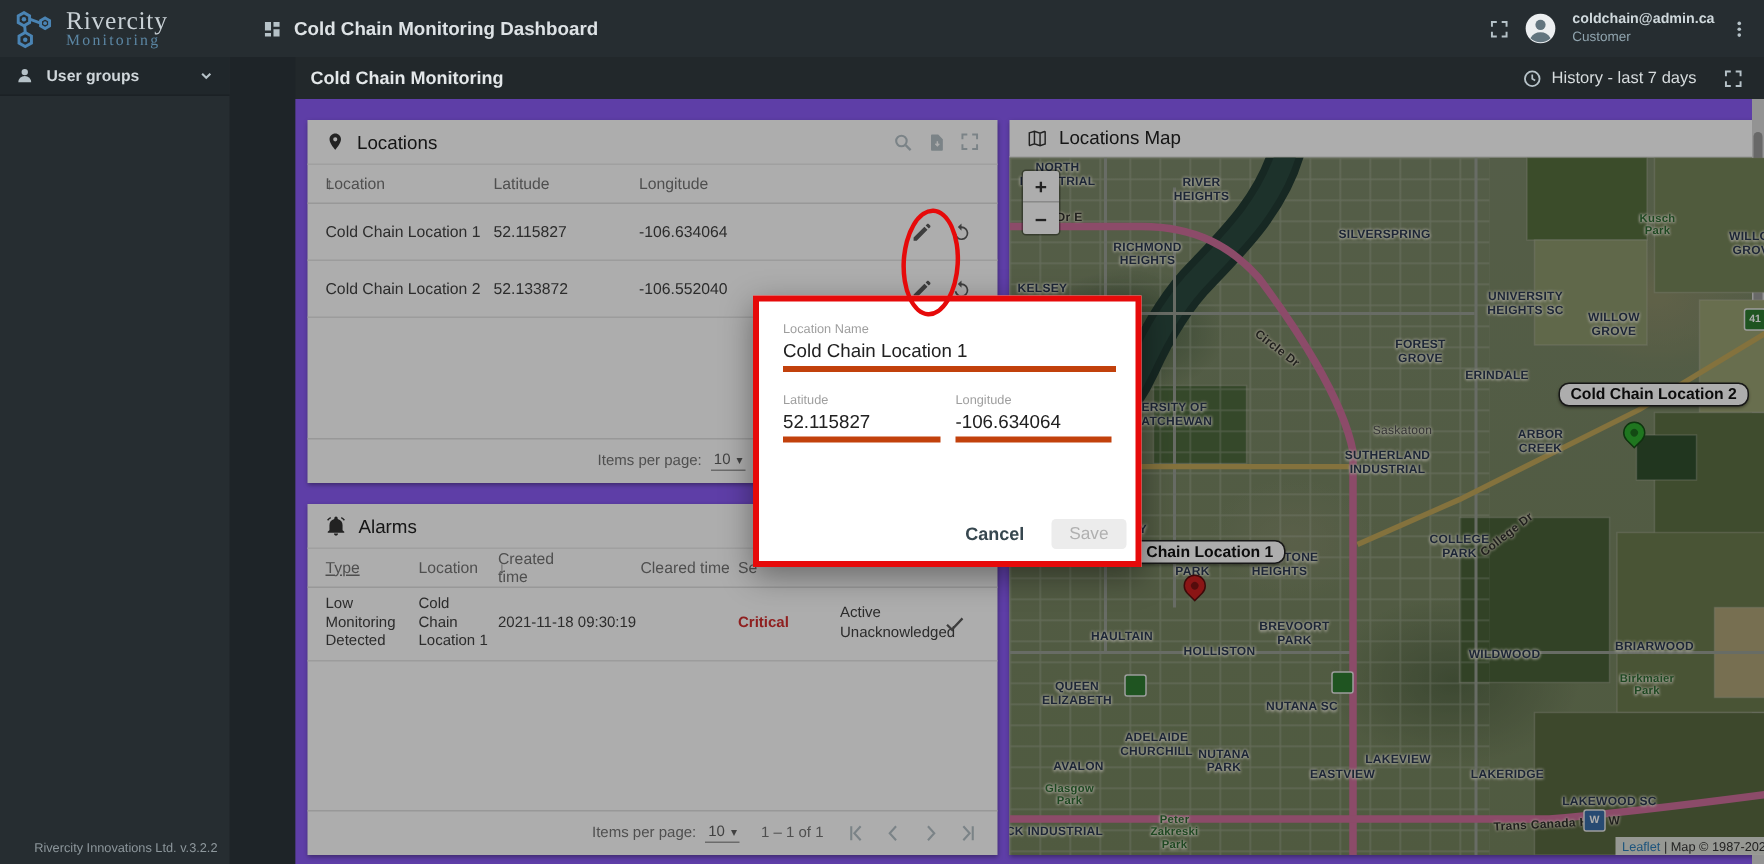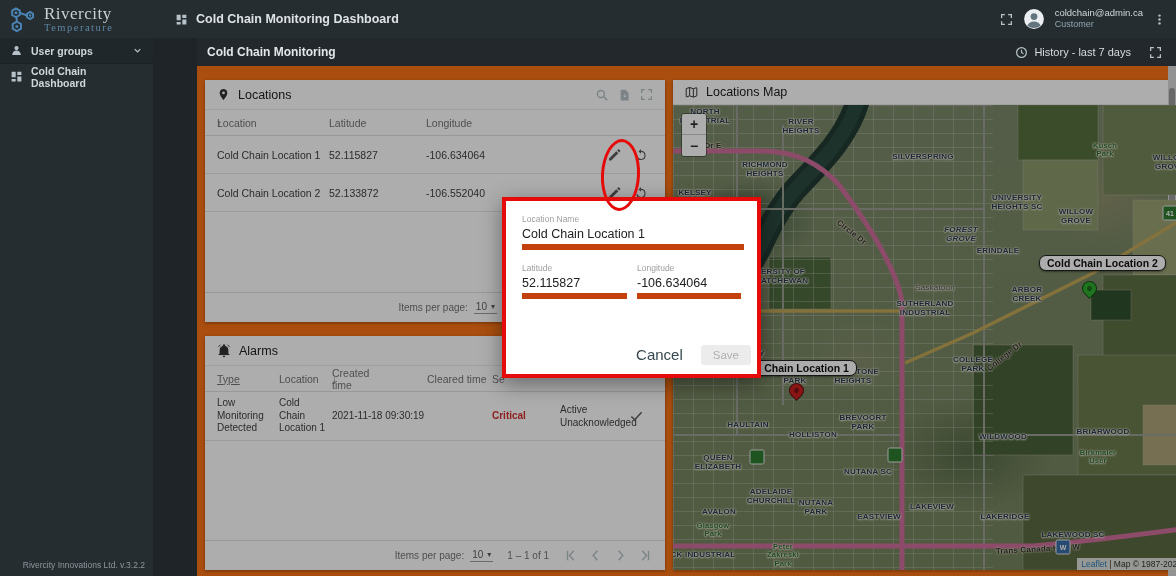--- a/index.html
+++ b/index.html
@@ -7,36 +7,36 @@
   .app{position:relative;width:1176px;height:576px;display:flex;flex-direction:column;}
   
   .topbar{height:38px;background:#262d31;display:flex;align-items:center;flex-shrink:0;}
   .logo-block{width:153px;flex-shrink:0;display:flex;align-items:center;gap:6px;padding-left:8px;box-sizing:border-box;}
   .logo-text{display:flex;flex-direction:column;line-height:1;font-family:Liberation Serif, serif;}
   .logo-title{color:#c9d1d6;font-size:17px;letter-spacing:.5px;}
   .logo-sub{color:#5b86a3;font-size:10.5px;letter-spacing:1.5px;margin-top:1px;}
   .title-group{display:flex;align-items:center;gap:8px;margin-left:22px;color:#dde2e5;font-size:12.5px;font-weight:bold;}
   .topbar-right{margin-left:auto;display:flex;align-items:center;gap:10px;padding-right:10px;}
   .usr{display:flex;flex-direction:column;line-height:1.15;}
-  .usr-email{color:#cfd8dc;font-size:9.5px;}
+  .usr-email{color:#cfd8dc;font-size:9.5px;font-weight:bold;}
   .usr-role{color:#90a4ae;font-size:9px;}
   .icon{display:inline-flex;align-items:center;justify-content:center;color:#b6c2c8;}
   
   .bodyrow{flex:1;display:flex;min-height:0;}
   .sidebar{width:153px;background:#262d31;flex-shrink:0;display:flex;flex-direction:column;}
   .sb-item{display:flex;align-items:center;gap:8px;height:25px;padding:0 10px;color:#cfd6da;font-size:10.5px;font-weight:bold;}
   .sb-item.ug{background:#20272b;border-bottom:1px solid #1b2125;}
   .sb-item .chev{margin-left:auto;}
   .sb-footer{margin-top:auto;text-align:right;color:#8d979c;font-size:8.5px;padding:6px 8px;}
   .main{flex:1;display:flex;flex-direction:column;min-width:0;margin-left:44px;}
   .subheader{height:28px;background:#22282b;display:flex;align-items:center;padding:0 14px 0 10px;color:#e3e7e9;}
   .subheader .shtitle{font-size:12px;font-weight:bold;}
   .sh-right{margin-left:auto;display:flex;align-items:center;gap:18px;font-size:11px;color:#d7dcde;}
   .sh-hist{display:flex;align-items:center;gap:6px;}
-  .content{position:relative;flex:1;background:#f97316;min-height:0;}
+  .content{position:relative;flex:1;background:#8b5cf6;min-height:0;}
   
   .panel{position:absolute;background:#fff;box-shadow:0 1px 3px rgba(0,0,0,.35);}
   .panel-header{height:30px;display:flex;align-items:center;gap:8px;padding:0 12px;border-bottom:1px solid #ececec;box-sizing:border-box;}
   .panel-title{font-size:12.5px;color:#212121;}
   .ph-icons{margin-left:auto;display:flex;align-items:center;gap:9px;color:#555;}
   .colrow{position:relative;height:25px;border-bottom:1px solid #e0e0e0;font-size:10.5px;color:#757575;}
   .colrow span,.trow span{position:absolute;top:50%;transform:translateY(-50%);}
   .trow{position:relative;height:37px;border-bottom:1px solid #e6e6e6;font-size:10.5px;color:#424242;}
   .trow .act{color:#5c5c5c;}
   .arow{position:relative;height:48px;border-bottom:1px solid #e6e6e6;font-size:10px;color:#424242;}
@@ -76,29 +76,29 @@
   .vscroll{position:absolute;right:0;top:0;bottom:0;width:8px;background:#d9d9d9;}
   .vthumb{position:absolute;left:1px;right:1px;top:22px;height:160px;background:#9a9a9a;border-radius:3px;}
   
   .dim{position:absolute;inset:0;background:rgba(0,0,0,.32);z-index:40;}
   .modal{position:absolute;left:305px;top:131px;width:251px;height:173px;background:#fff;z-index:50;
     border:4px solid #e60a0a;box-shadow:0 6px 20px rgba(0,0,0,.4);}
   .modal-header{height:33px;background:#37474f;display:flex;align-items:center;padding:0 14px;box-sizing:border-box;}
   .modal-title{color:#fff;font-size:13px;font-weight:bold;}
   .modal-close{margin-left:auto;color:#fff;font-size:17px;line-height:1;}
   .modal-body{padding:13px 16px 0 16px;}
-  .fld{border-bottom:6px solid #c2410c;padding-bottom:3px;}
+  .fld{border-bottom:4px solid #c2410c;padding-bottom:3px;}
   .fld-label{font-size:8.5px;color:#9e9e9e;display:block;}
   .fld-value{font-size:12.5px;color:#212121;display:block;margin-top:3px;}
   .fld.name{width:222px;margin-bottom:13px;}
   .fldrow{display:flex;gap:10px;}
   .fld.lat{width:105px;}
   .fld.lng{flex:1;}
   .modal-actions{position:absolute;right:6px;bottom:7px;display:flex;align-items:center;gap:12px;}
-  .btn-cancel{font-size:15px;color:#37474f;font-weight:400;padding:4px 6px;}
+  .btn-cancel{font-size:12px;color:#37474f;font-weight:700;padding:4px 6px;}
   .btn-save{font-size:11.5px;color:#b0b0b0;background:#ececec;border-radius:3px;padding:4px 12px;font-weight:500;}
   .ann-ellipse{position:absolute;left:404px;top:73px;width:33px;height:66px;border:3.5px solid #e60a0a;border-radius:50%;transform:rotate(3deg);z-index:60;}
 </style>
 </head>
 <body>
 
 <div class="app">
 
   <div class="topbar">
     <div class="logo-block">
@@ -111,21 +111,21 @@
             <path d="M13.3 8 L21.6 11"></path>
               <path d="M9.6 13 L10 18"></path>
           </g>
           <circle cx="9" cy="8" r="1.7" fill="#4a84b4"></circle>
           <circle cx="25" cy="11" r="1.4" fill="#4a84b4"></circle>
           <circle cx="10" cy="23.5" r="1.7" fill="#4a84b4"></circle>
         </svg>
       </span>
       <span class="logo-text">
         <span class="logo-title">Rivercity</span>
-        <span class="logo-sub">Temperature</span>
+        <span class="logo-sub">Monitoring</span>
       </span>
     </div>
     <div class="title-group">
       <span class="icon">
         <svg width="13" height="13" viewBox="0 0 16 16">
             <path fill="currentColor" d="M2 2h5v7H2zM9 2h5v4H9zM9 8h5v6H9zM2 11h5v3H2z"></path>
           </svg>
       </span>
       <span>Cold Chain Monitoring Dashboard</span>
     </div>
@@ -169,28 +169,20 @@
                 <path d="M2.7 13.4a5.3 5.3 0 0 1 10.6 0z"></path>
               </g>
             </svg>
         </span>
         <span>User groups</span>
         <span class="icon chev">
           <svg width="11" height="11" viewBox="0 0 16 16">
               <path fill="none" stroke="currentColor" stroke-width="2" d="M4 6l4 4 4-4"></path>
             </svg>
         </span>
-      </div>
-      <div class="sb-item">
-        <span class="icon">
-          <svg width="13" height="13" viewBox="0 0 16 16">
-              <path fill="currentColor" d="M2 2h5v7H2zM9 2h5v4H9zM9 8h5v6H9zM2 11h5v3H2z"></path>
-            </svg>
-        </span>
-        <span>Cold Chain Dashboard</span>
       </div>
       <div class="sb-footer">Rivercity Innovations Ltd. v.3.2.2</div>
     </div>
 
     <div class="main">
       <div class="subheader">
         <span class="shtitle">Cold Chain Monitoring</span>
         <span class="sh-right">
           <span class="sh-hist">
             <span class="icon">
@@ -427,53 +419,53 @@
 HEIGHTS</div>
                 <div class="mlabel" style="left: 22px; top: 88px;">KELSEY</div>
                 <div class="mlabel park" style="left: 432px; top: 45px;">Kusch
 Park</div>
                 <div class="mlabel" style="left: 497px; top: 58px;">WILLOW
 GROVE</div>
                 <div class="mlabel" style="left: 344px; top: 98px;">UNIVERSITY
 HEIGHTS SC</div>
                 <div class="mlabel" style="left: 403px; top: 112px;">WILLOW
 GROVE</div>
-                <div class="mlabel" style="left: 288px; top: 130px; font-style: italic;">FOREST
+                <div class="mlabel" style="left: 274px; top: 130px;">FOREST
 GROVE</div>
                 <div class="mlabel" style="left: 325px; top: 146px;">ERINDALE</div>
                 <div class="mlabel" style="left: 100px; top: 172px;">UNIVERSITY OF
 SASKATCHEWAN</div>
                 <div class="mlabel" style="left: 354px; top: 190px;">ARBOR
 CREEK</div>
                 <div class="mlabel muted" style="left: 262px; top: 183px;">Saskatoon</div>
                 <div class="mlabel" style="left: 252px; top: 204px;">SUTHERLAND
 INDUSTRIAL</div>
                 <div class="mlabel" style="left: 74px; top: 249px;">VARSITY</div>
                 <div class="mlabel" style="left: 122px; top: 272px;">GROSVENOR
 PARK</div>
                 <div class="mlabel" style="left: 180px; top: 272px;">GREYSTONE
 HEIGHTS</div>
                 <div class="mlabel" style="left: 300px; top: 260px;">COLLEGE
 PARK</div>
                 <div class="mlabel" style="left: 330px; top: 332px;">WILDWOOD</div>
                 <div class="mlabel" style="left: 420px; top: 327px; padding-left: 20px;">BRIARWOOD</div>
                 <div class="mlabel park" style="left: 425px; top: 352px;">Birkmaier
-User</div>
+Park</div>
                 <div class="mlabel" style="left: 75px; top: 320px;">HAULTAIN</div>
                 <div class="mlabel" style="left: 140px; top: 330px;">HOLLISTON</div>
                 <div class="mlabel" style="left: 190px; top: 318px;">BREVOORT
 PARK</div>
                 <div class="mlabel" style="left: 45px; top: 358px;">QUEEN
 ELIZABETH</div>
                 <div class="mlabel" style="left: 195px; top: 367px;">NUTANA SC</div>
                 <div class="mlabel" style="left: 98px; top: 392px;">ADELAIDE
 CHURCHILL</div>
                 <div class="mlabel" style="left: 143px; top: 403px;">NUTANA
 PARK</div>
-                <div class="mlabel" style="left: 182px; top: 412px; padding-left: 48px;">EASTVIEW</div>
+                <div class="mlabel" style="left: 198px; top: 412px; padding-left: 48px;">EASTVIEW</div>
                 <div class="mlabel" style="left: 46px; top: 407px;">AVALON</div>
                 <div class="mlabel" style="left: 259px; top: 402px;">LAKEVIEW</div>
                 <div class="mlabel" style="left: 332px; top: 412px;">LAKERIDGE</div>
                 <div class="mlabel" style="left: 400px; top: 430px;">LAKEWOOD SC</div>
                 <div class="mlabel" style="left: 30px; top: 450px;">CK INDUSTRIAL</div>
                 <div class="mlabel park" style="left: 40px; top: 425px;">Glasgow
 Park</div>
                 <div class="mlabel park" style="left: 110px; top: 450px;">Peter
 Zakreski
 Park</div>

